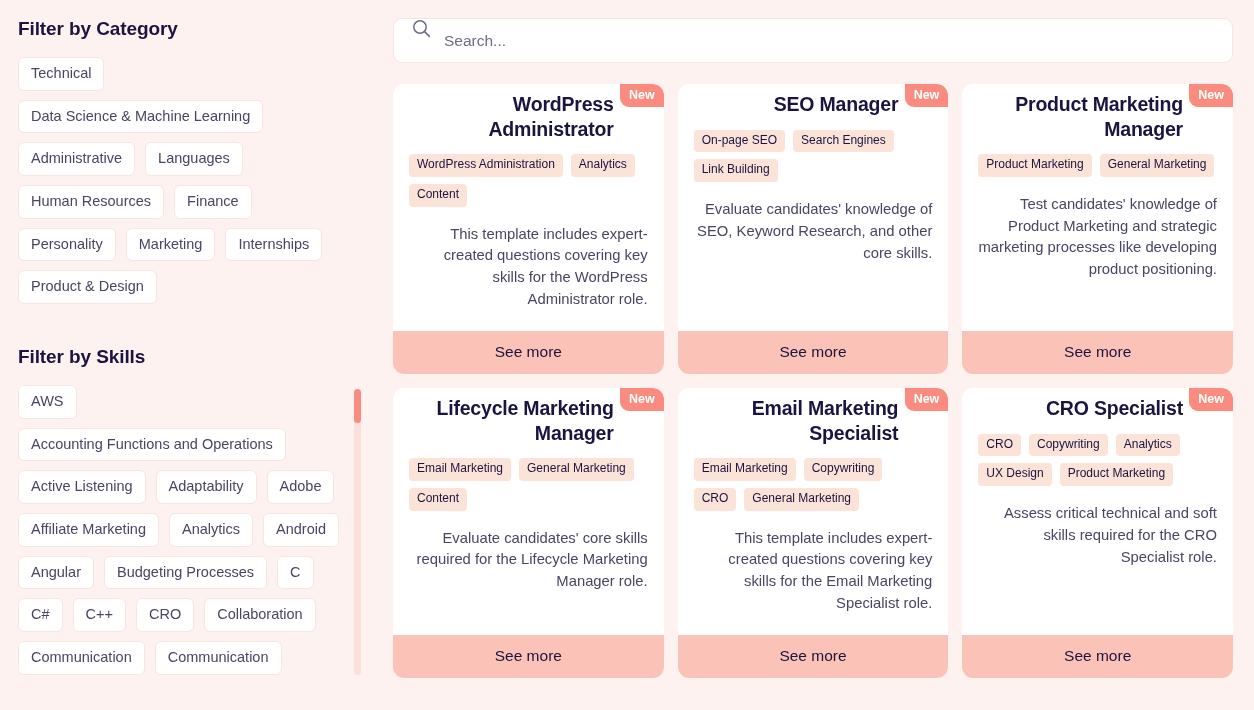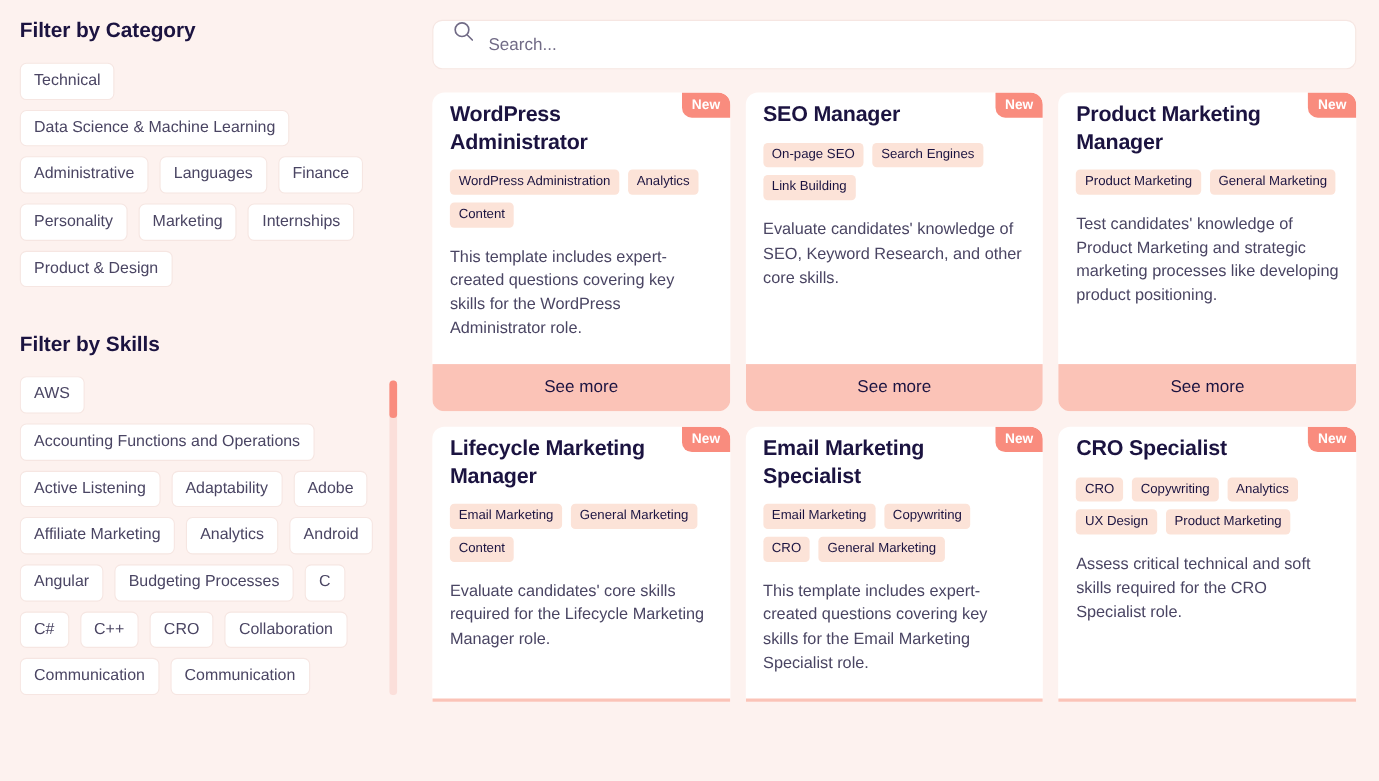--- a/index.html
+++ b/index.html
@@ -13,21 +13,21 @@
   body {
     background: #fdf2ef;
     font-family: "Liberation Sans", sans-serif;
     color: #1b1340;
     -webkit-font-smoothing: antialiased;
   }
 
   .page {
     display: flex;
     width: 1254px;
-    height: 638px;
+    height: 710px;
     overflow: hidden;
   }
 
   
   .sidebar {
     width: 380px;
     flex: 0 0 380px;
     padding: 18px 0 0 18px;
     overflow: hidden;
     position: relative;
@@ -150,20 +150,21 @@
     font-weight: bold;
     padding: 4px 9px 5px;
     border-bottom-left-radius: 9px;
     border-top-right-radius: 11px;
     z-index: 2;
   }
 
   .card-body {
     flex: 1;
     padding: 8px 16px 14px;
+    text-align: right;
   }
 
   .card-title {
     font-size: 19.5px;
     font-weight: bold;
     line-height: 1.26;
     color: #1b1340;
     letter-spacing: -0.2px;
     padding-right: 34px;
     margin-bottom: 13px;
@@ -210,20 +211,21 @@
 
   <aside class="sidebar">
 
     <h2 class="filter-heading">Filter by Category</h2>
 
     <div class="chip-group" id="category-list">
         <div class="chip">Technical</div>
         <div class="chip">Data Science &amp; Machine Learning</div>
         <div class="chip">Administrative</div>
         <div class="chip">Languages</div>
+        <div class="chip">Human Resources</div>
         <div class="chip">Finance</div>
         <div class="chip">Personality</div>
         <div class="chip">Marketing</div>
         <div class="chip">Internships</div>
         <div class="chip">Product &amp; Design</div>
       </div>
 
     <div class="skills-block">
       <h2 class="filter-heading">Filter by Skills</h2>
 

